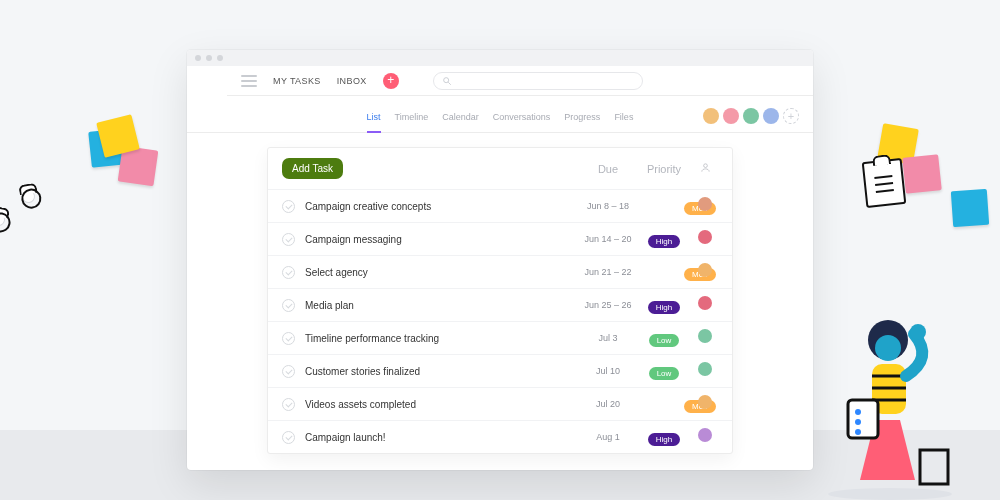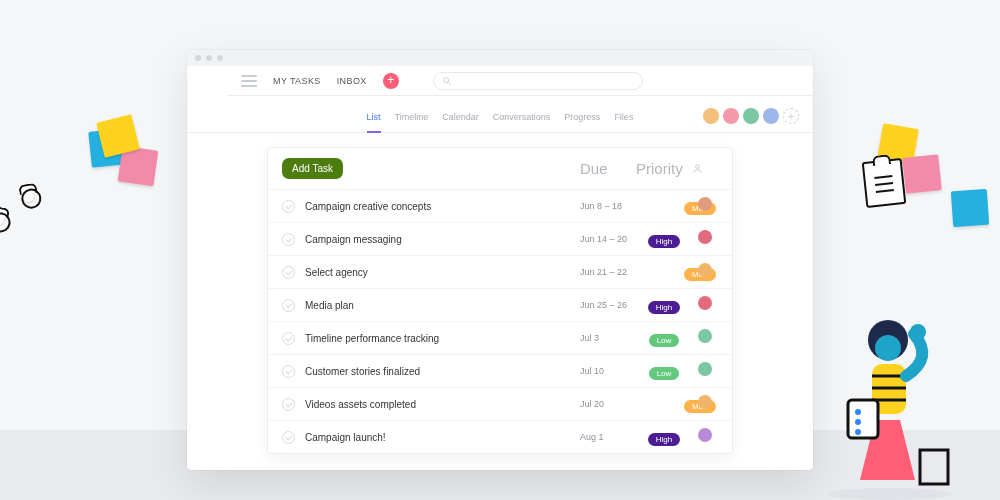--- a/index.html
+++ b/index.html
@@ -57,29 +57,29 @@
   .avatar { width:16px; height:16px; border-radius:50%; background:#ddd; display:inline-block; box-shadow:0 0 0 2px #fff; }
   .add-member { width:16px; height:16px; border-radius:50%; border:1px dashed #cfd2d8; color:#cfd2d8; font-size:11px; line-height:14px; text-align:center; cursor:pointer;}
 
   .panel {
     margin:14px 80px 0; background:#fff; border:1px solid #ececec; border-radius:3px;
     box-shadow:0 6px 18px rgba(0,0,0,.05);
   }
   .panel-head { display:flex; align-items:center; padding:10px 14px; }
   .addtask { background:#4d7c0f; color:#fff; font-size:10px; padding:5px 10px; border-radius:7px; cursor:pointer;}
   .col-spacer { flex:1; }
-  .col-head { font-size:15px; color:#b3b6bd; width:56px; text-align:left; }
+  .col-head { font-size:11px; color:#b3b6bd; width:56px; text-align:center; }
   .col-head.person { width:26px; }
   .person-icon svg{ width:11px; height:11px; stroke:#b3b6bd; fill:none; stroke-width:1.6;}
 
   .task-row { display:flex; align-items:center; padding:7px 14px; border-top:1px solid #f1f2f4; }
   .check { width:13px; height:13px; border:1.5px solid #d7dade; border-radius:50%; margin-right:10px; position:relative; cursor:pointer;}
   .check::after{ content:""; position:absolute; left:3px; top:3.5px; width:5px; height:3px; border-left:1.5px solid #d7dade; border-bottom:1.5px solid #d7dade; transform:rotate(-45deg);}
   .task-name { font-size:10px; color:#333; flex:1; cursor:pointer;}
-  .due { font-size:9px; color:#8c8f97; width:56px; text-align:left;}
+  .due { font-size:9px; color:#8c8f97; width:56px; text-align:center;}
   .prio { width:56px; text-align:center;}
   .pill { display:inline-block; font-size:8px; color:#fff; padding:2px 8px; border-radius:8px; min-width:30px;}
   .pill.med  { background:#ffb14a;margin-left:48px; }
   .pill.high { background:#4c1d95; }
   .pill.low  { background:#61c87e; }
   .assn { width:26px; text-align:center;}
   .assn .avatar{ width:14px; height:14px; box-shadow:none;}
 
   
   .illus { position:absolute; right:30px; bottom:0; width:150px; height:220px; pointer-events:none;}

